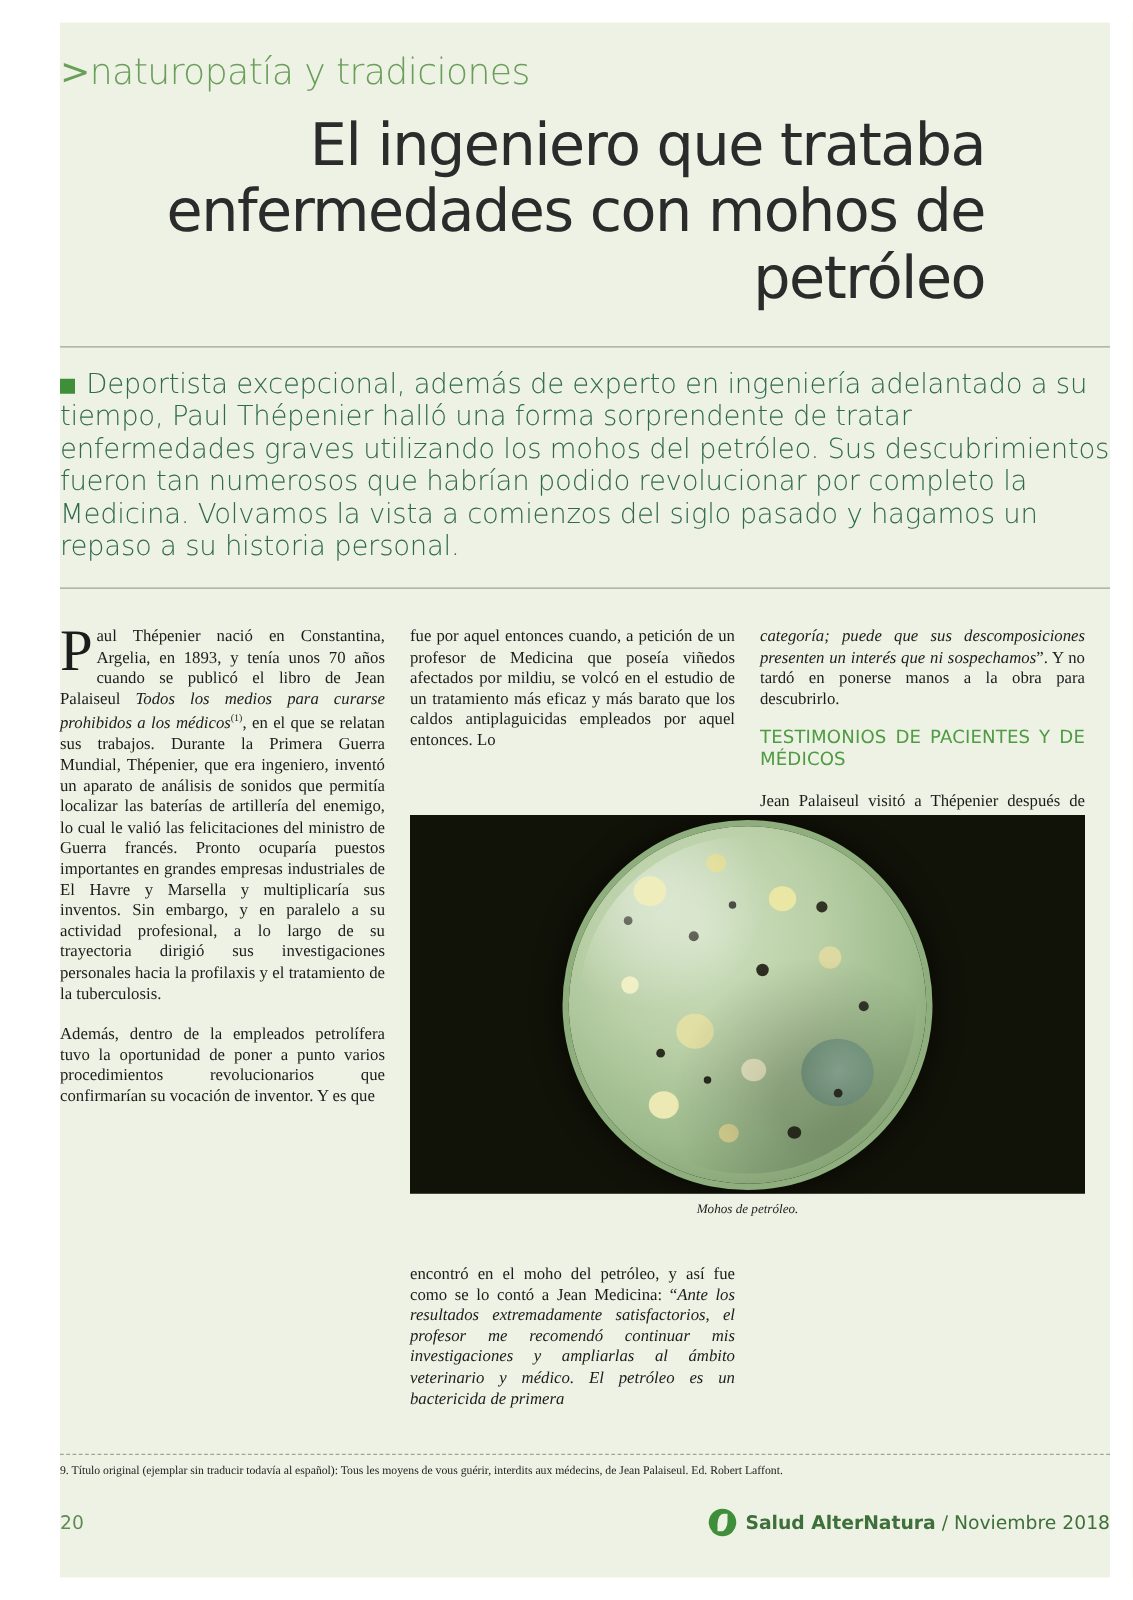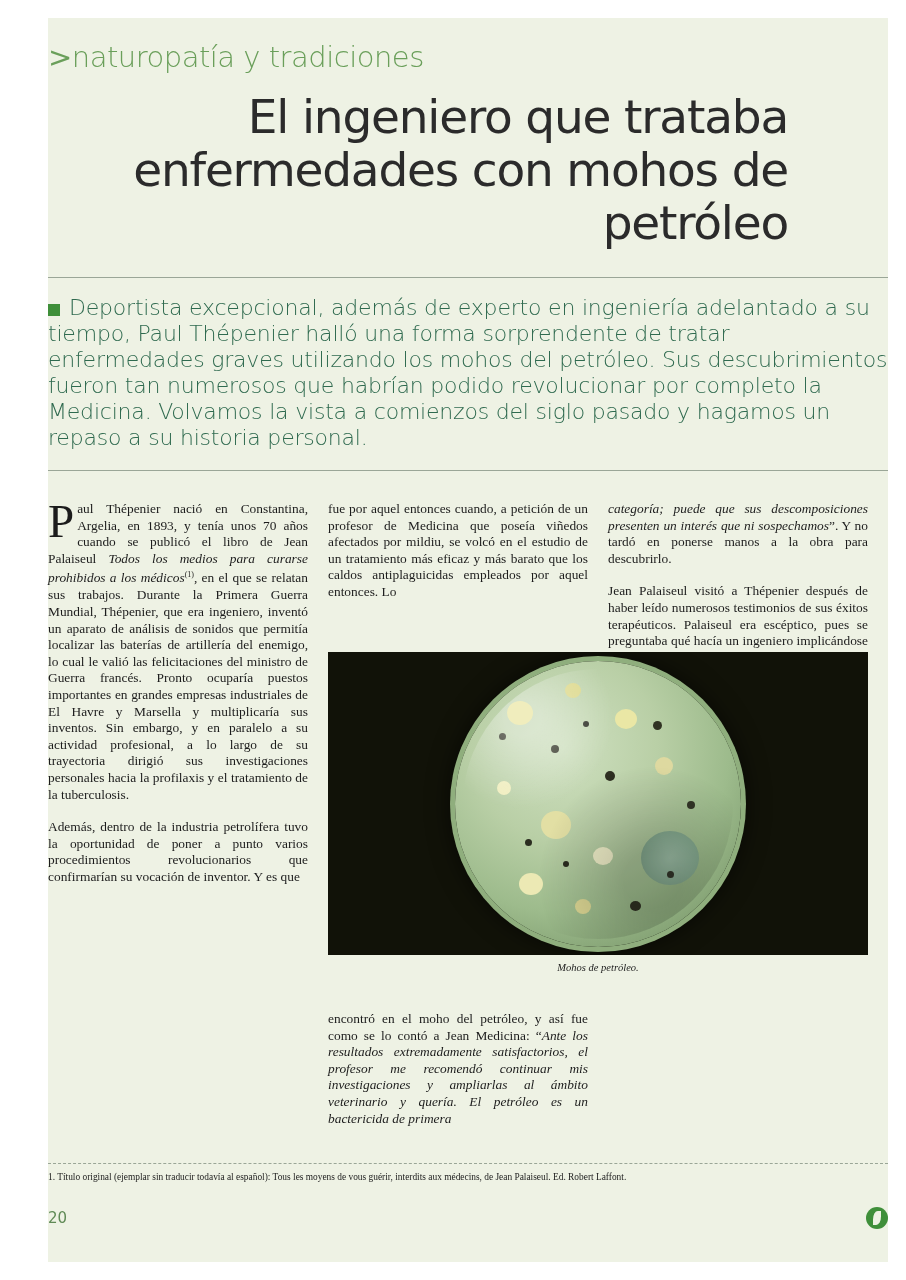--- a/index.html
+++ b/index.html
@@ -265,29 +265,30 @@
     <div class="standfirst">
       <span class="sq"></span><span>Deportista excepcional, además de experto en ingeniería adelantado a su tiempo, Paul Thépenier halló una forma sorprendente de tratar enfermedades graves utilizando los mohos del petróleo. Sus descubrimientos fueron tan numerosos que habrían podido revolucionar por completo la Medicina. Volvamos la vista a comienzos del siglo pasado y hagamos un repaso a su historia personal.</span>
     </div>
 
     <div class="rule2"></div>
 
     <div class="cols">
 
       <div class="col">
         <p class="dropcap"><span>Paul Thépenier nació en Constantina, Argelia, en 1893, y tenía unos 70 años cuando se publicó el libro de Jean Palaiseul </span><span class="it">Todos los medios para curarse prohibidos a los médicos</span><sup>(1)</sup><span>, en el que se relatan sus trabajos. Durante la Primera Guerra Mundial, Thépenier, que era ingeniero, inventó un aparato de análisis de sonidos que permitía localizar las baterías de artillería del enemigo, lo cual le valió las felicitaciones del ministro de Guerra francés. Pronto ocuparía puestos importantes en grandes empresas industriales de El Havre y Marsella y multiplicaría sus inventos. Sin embargo, y en paralelo a su actividad profesional, a lo largo de su trayectoria dirigió sus investigaciones personales hacia la profilaxis y el tratamiento de la tuberculosis.</span></p>
-        <p>Además, dentro de la industria petrolífera tuvo la oportunidad de poner a punto varios procedimientos revolucionarios que confirmarían su vocación de inventor. Y es que</p>
+        <p>Además, dentro de la empleados petrolífera tuvo la oportunidad de poner a punto varios procedimientos revolucionarios que confirmarían su vocación de inventor. Y es que</p>
       </div>
 
       <div class="col">
         <p>fue por aquel entonces cuando, a petición de un profesor de Medicina que poseía viñedos afectados por mildiu, se volcó en el estudio de un tratamiento más eficaz y más barato que los caldos antiplaguicidas empleados por aquel entonces. Lo</p>
       </div>
 
       <div class="col">
         <p><span class="it">categoría; puede que sus descomposiciones presenten un interés que ni sospechamos</span><span>”. Y no tardó en ponerse manos a la obra para descubrirlo.</span></p>
+        <div class="sectionhead">TESTIMONIOS DE PACIENTES Y DE MÉDICOS</div>
         <p>Jean Palaiseul visitó a Thépenier después de haber leído numerosos testimonios de sus éxitos terapéuticos. Palaiseul era escéptico, pues se preguntaba qué hacía un ingeniero implicándose en asuntos médicos, pero quería saber qué había detrás de todo aquello, así que quedó con Thépenier para que le contase su historia y, sobre todo, le enseñase sus informes de testimonios de pacientes curados. Thépenier, en cambio, no sólo le enseñó cartas de agradecimiento de enfermos, sino sobre todo testimonios de médicos que se alegraban de haber colaborado con él.</p>
         <p>El ingeniero no quería ser perseguido por ejercicio ilegal de la Medicina, por lo que tenía especial cuidado</p>
       </div>
     </div>
 
     <div style="position:absolute; left:280px; top:650px;" class="figure">
       <div class="photo">
         <div class="dish">
           <div class="colony" style="left:52px; top:40px; width:26px; height:24px; background:#e8e49a;"></div>
           <div class="colony" style="left:110px; top:22px; width:16px; height:15px; background:#ddd98c;"></div>
@@ -308,28 +309,29 @@
           <div class="colony" style="left:44px; top:72px; width:7px; height:7px; background:#2c2e21;"></div>
           <div class="colony" style="left:128px; top:60px; width:6px; height:6px; background:#31332a;"></div>
           <div class="colony" style="left:108px; top:200px; width:6px; height:6px; background:#2a2c1f;"></div>
           <div class="colony" style="left:212px; top:210px; width:7px; height:7px; background:#33352a;"></div>
         </div>
       </div>
       <div class="caption">Mohos de petróleo.</div>
     </div>
 
     <div style="position:absolute; left:280px; top:995px; width:260px;" class="col">
-      <p><span>encontró en el moho del petróleo, y así fue como se lo contó a Jean Medicina: “</span><span class="it">Ante los resultados extremadamente satisfactorios, el profesor me recomendó continuar mis investigaciones y ampliarlas al ámbito veterinario y quería. El petróleo es un bactericida de primera</span></p>
+      <p><span>encontró en el moho del petróleo, y así fue como se lo contó a Jean Medicina: “</span><span class="it">Ante los resultados extremadamente satisfactorios, el profesor me recomendó continuar mis investigaciones y ampliarlas al ámbito veterinario y médico. El petróleo es un bactericida de primera</span></p>
     </div>
 
     <div style="position:absolute; left:0; right:0; top:1155px;">
       <div class="footrule"></div>
-      <div class="footnote">1. Título original (ejemplar sin traducir todavía al español): Tous les moyens de vous guérir, interdits aux médecins, de Jean Palaiseul. Ed. Robert Laffont.</div>
+      <div class="footnote">9. Título original (ejemplar sin traducir todavía al español): Tous les moyens de vous guérir, interdits aux médecins, de Jean Palaiseul. Ed. Robert Laffont.</div>
       <div class="footer">
         <div class="pagenum">20</div>
         <div class="brand">
           <span class="leafmark"></span>
+          <span><b>Salud AlterNatura</b><span> / Noviembre 2018</span></span>
         </div>
       </div>
     </div>
 
   </div>
 </div>
 
 </body></html>

